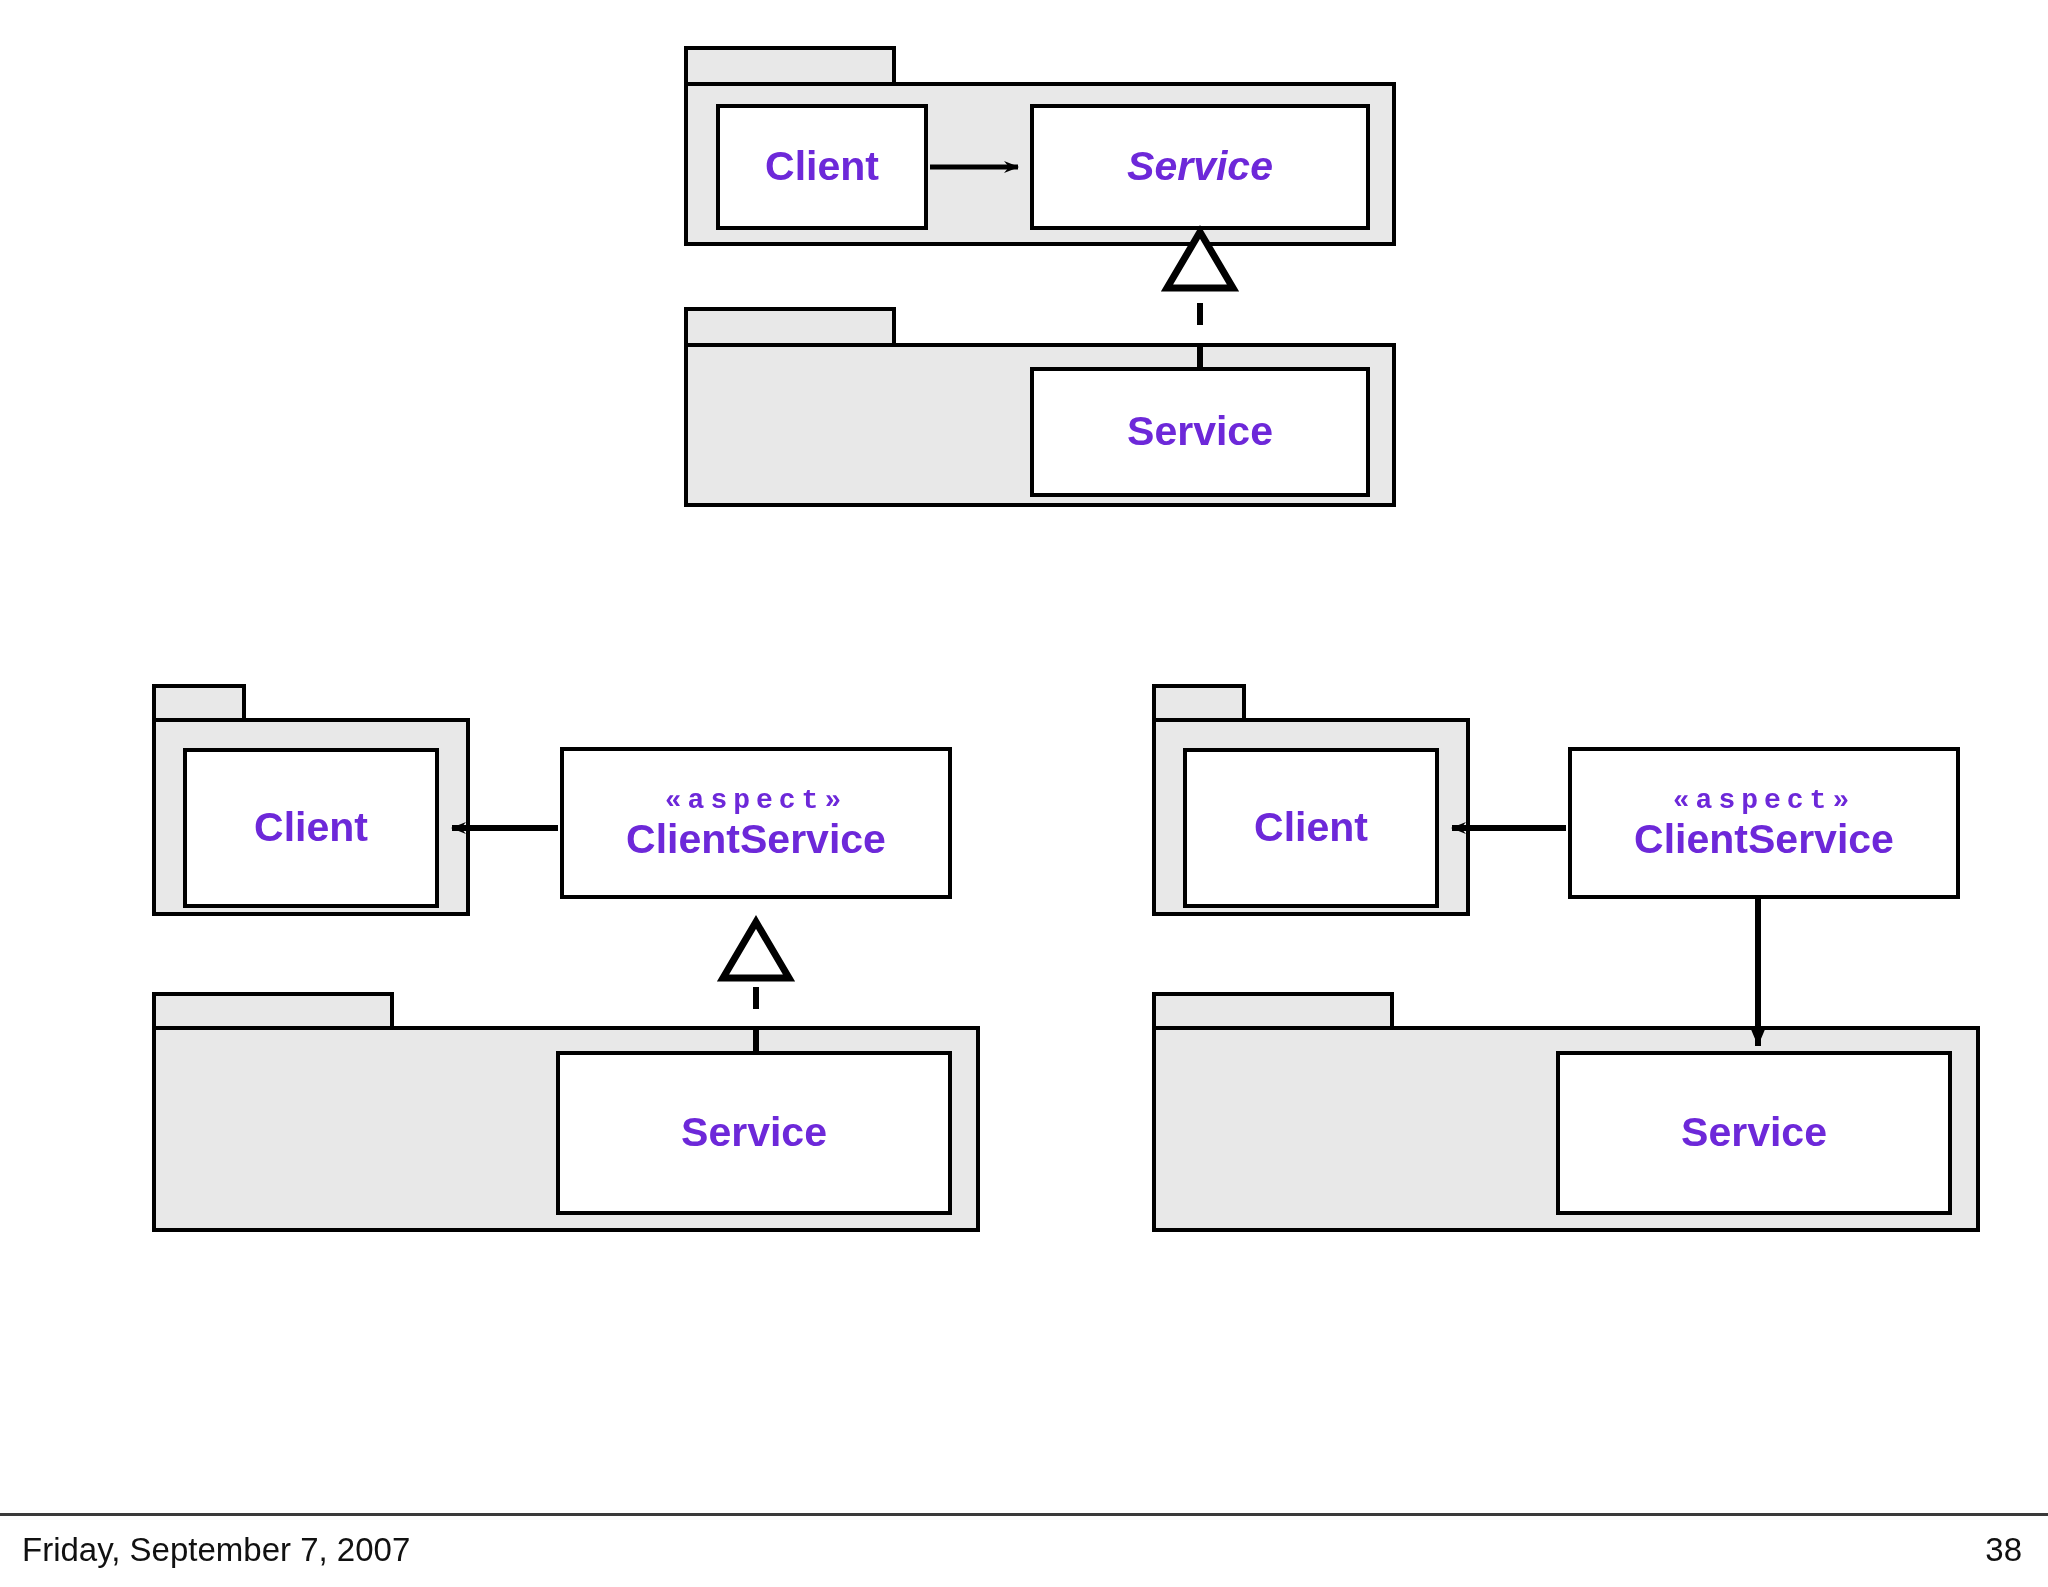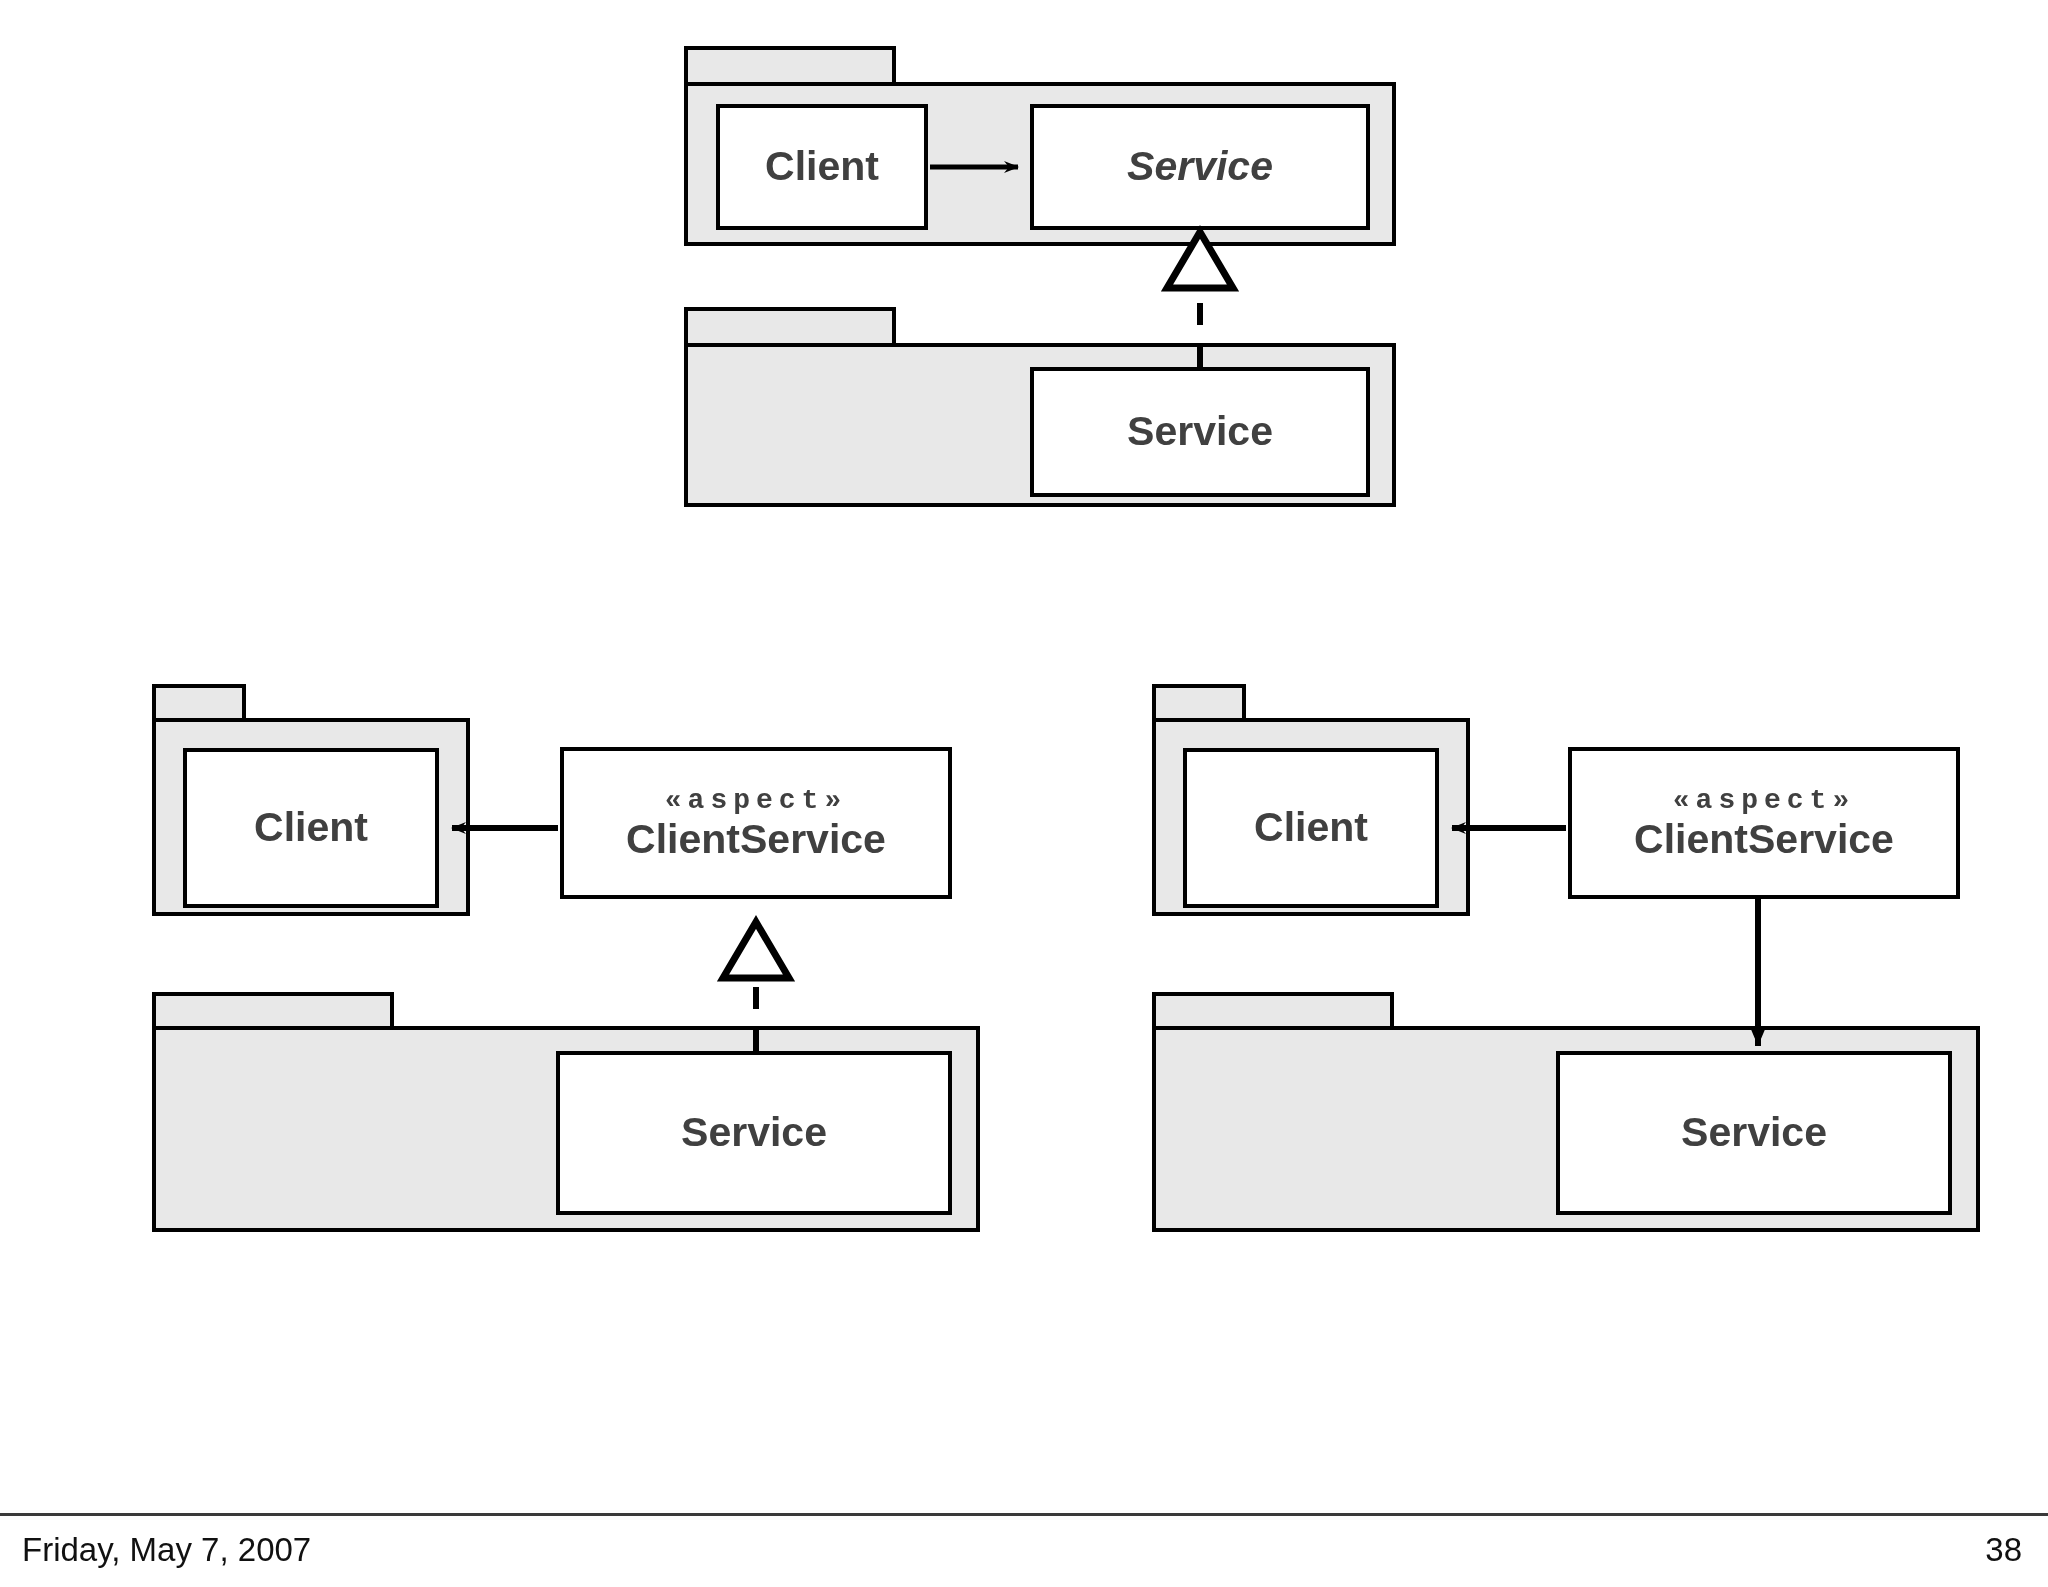--- a/index.html
+++ b/index.html
@@ -44,21 +44,21 @@
   .cls {
     position: absolute;
     background: #ffffff;
     border: 4px solid #000;
     box-sizing: border-box;
     display: flex;
     flex-direction: column;
     align-items: center;
     justify-content: center;
     text-align: center;
-    color: #404040;
+    color: #6d28d9;
   }
   .cls-name {
     font-weight: bold;
     font-size: 41px;
     line-height: 1.05;
     white-space: nowrap;
   }
   .cls-name.abstract {
     font-style: italic;
   }
@@ -207,16 +207,16 @@
     <g>
       <line x1="1566" y1="828" x2="1452" y2="828" stroke="#000" stroke-width="6" marker-end="url(#openArrowL)"></line>
     </g>
 
     <g>
       <line x1="1758" y1="899" x2="1758" y2="1046" stroke="#000" stroke-width="6" marker-end="url(#solidArrowDown)"></line>
     </g>
   </svg>
 
   <div id="footer-rule"></div>
-  <div id="footer-date">Friday, May 7, 2007</div>
+  <div id="footer-date">Friday, September 7, 2007</div>
   <div id="footer-page">38</div>
 
 </div>
 
 </body></html>

